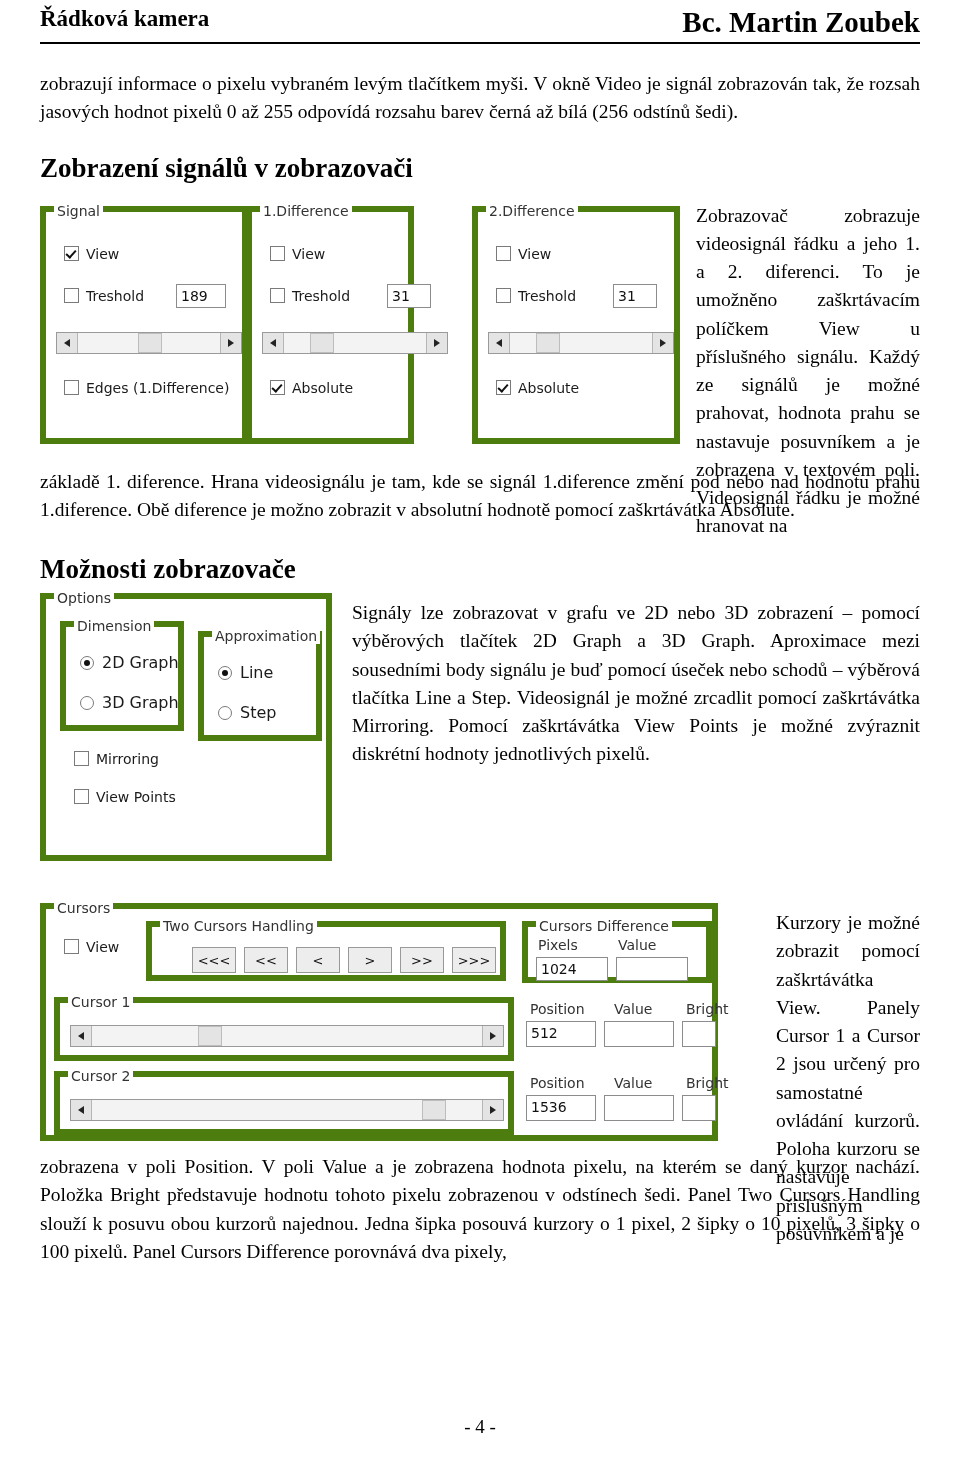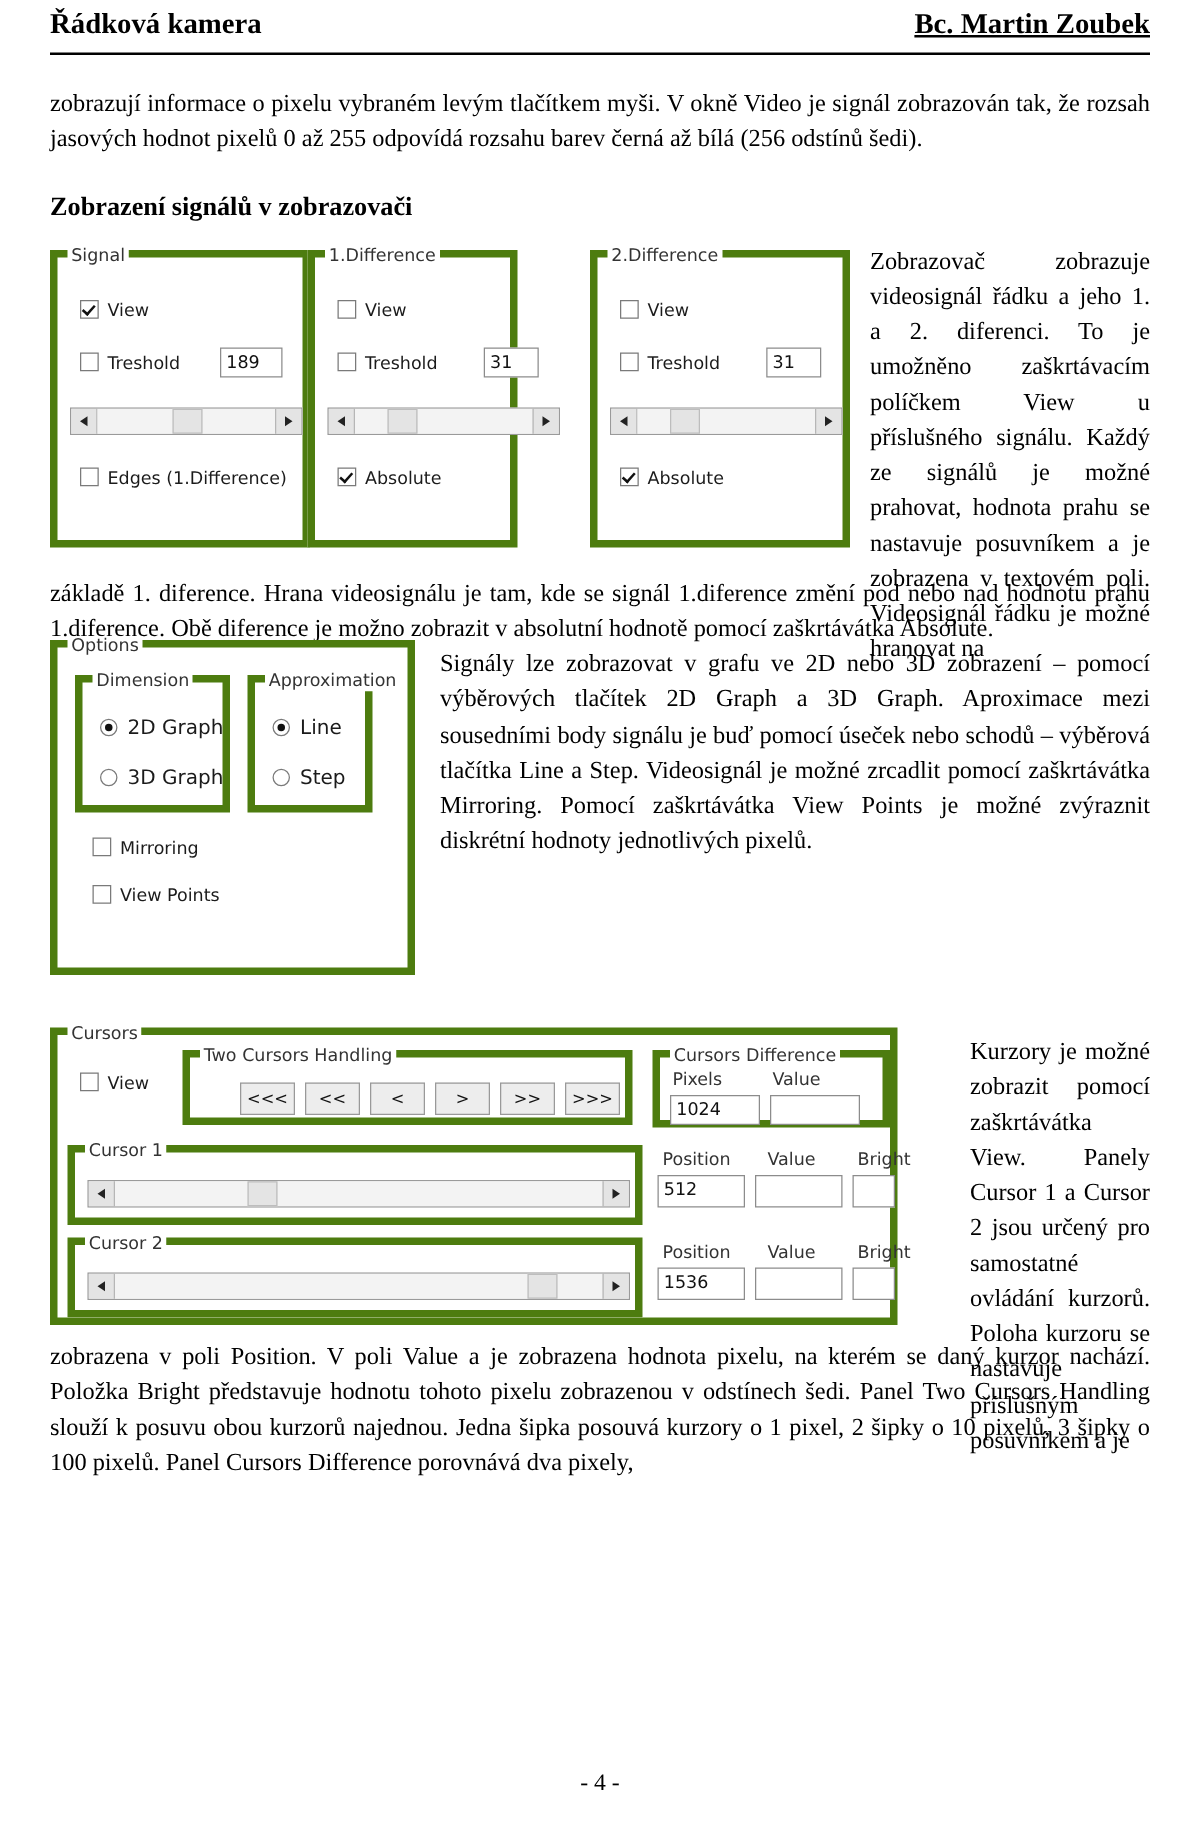--- a/index.html
+++ b/index.html
@@ -32,40 +32,39 @@
     position: absolute;
     left: 0;
     top: 6px;
     font-size: 23px;
     font-weight: bold;
   }
   .header-right {
     position: absolute;
     right: 0;
     top: 6px;
-    font-size: 23px;
+    font-size: 29px;
     font-weight: bold;
-    text-decoration: underline;
   }
   .header-rule {
     position: absolute;
     left: 0;
     right: 0;
     top: 42px;
     border-top: 2px solid #000;
   }
   
   p.body {
     font-size: 19.5px;
     line-height: 1.45;
     text-align: justify;
     margin: 0;
   }
   h2.section {
-    font-size: 21px;
+    font-size: 27px;
     font-weight: bold;
     margin: 26px 0 14px 0;
   }
   
   .ui {
     font-family: "DejaVu Sans", sans-serif;
     color: #1b1b1b;
   }
   .groupbox {
     position: relative;
@@ -325,38 +324,39 @@
           <span class="box"></span><span>Absolute</span>
         </div>
       </div>
     </div>
 
     <p class="body" style="position:absolute; left:656px; top:4px; width:224px;">Zobrazovač zobrazuje videosignál řádku a jeho 1. a 2. diferenci. To je umožněno zaškrtávacím políčkem View u příslušného signálu. Každý ze signálů je možné prahovat, hodnota prahu se nastavuje posuvníkem a je zobrazena v textovém poli. Videosignál řádku je možné hranovat na</p>
   </div>
 
   <p class="body" style="margin-top:2px;">základě 1. diference. Hrana videosignálu je tam, kde se signál 1.diference změní pod nebo nad hodnotu prahu 1.diference. Obě diference je možno zobrazit v absolutní hodnotě pomocí zaškrtávátka Absolute.</p>
 
+  <h2 class="section" style="margin-top:30px;">Možnosti zobrazovače</h2>
 
   <div style="position:relative; height:300px;">
 
     <div class="ui fig" style="position:absolute; left:0; top:-6px; width:292px; height:268px;">
       <div class="groupbox" style="position:absolute; left:0; top:0; width:292px; height:268px;">
         <span class="legend">Options</span>
 
         <div class="groupbox" style="position:absolute; left:14px; top:22px; width:124px; height:110px;">
           <span class="legend">Dimension</span>
           <div class="rad checked" style="left:14px; top:26px;">
             <span class="box"></span><span>2D Graph</span>
           </div>
           <div class="rad" style="left:14px; top:66px;">
             <span class="box"></span><span>3D Graph</span>
           </div>
         </div>
 
-        <div class="groupbox" style="position:absolute; left:152px; top:22px; width:100px; height:110px;">
+        <div class="groupbox" style="position:absolute; left:152px; top:32px; width:124px; height:110px;">
           <span class="legend">Approximation</span>
           <div class="rad checked" style="left:14px; top:26px;">
             <span class="box"></span><span>Line</span>
           </div>
           <div class="rad" style="left:14px; top:66px;">
             <span class="box"></span><span>Step</span>
           </div>
         </div>
 
         <div class="chk" style="left:28px; top:152px;">

